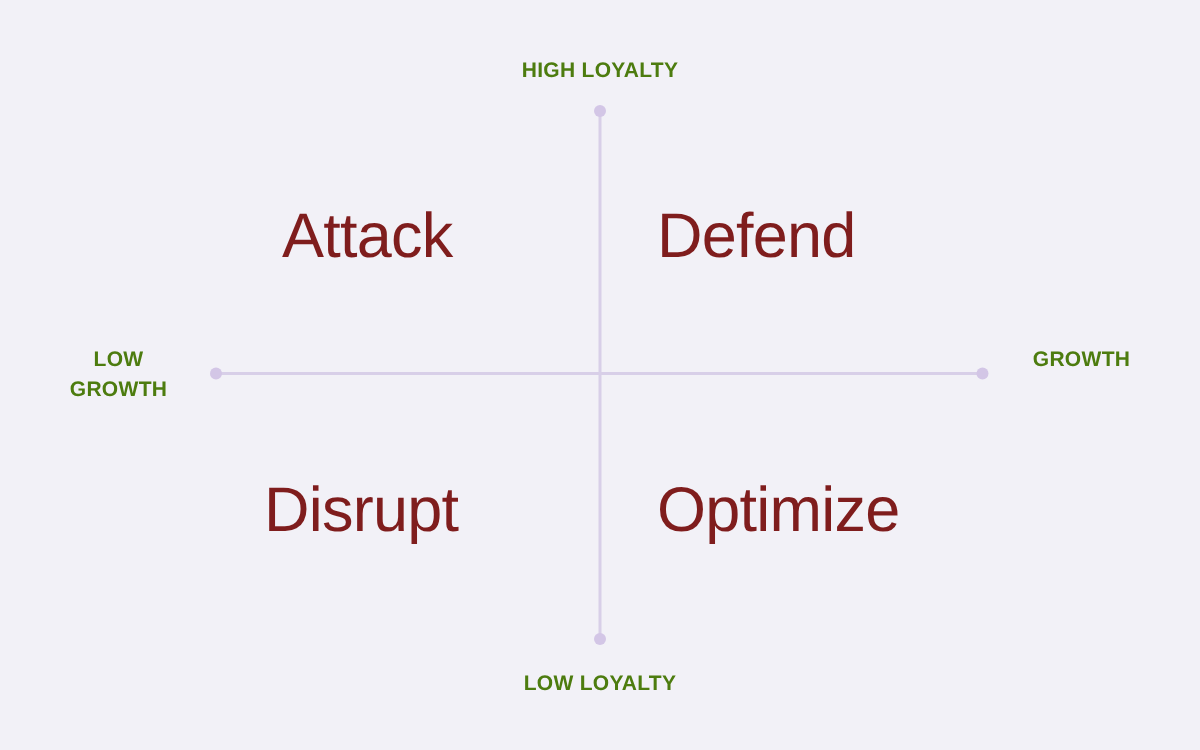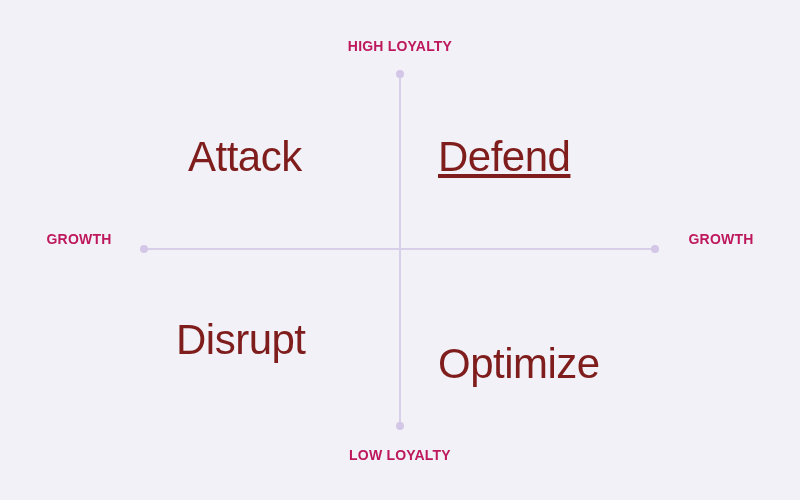--- a/index.html
+++ b/index.html
@@ -15,21 +15,21 @@
     }
     .axis-v {
       position: absolute; left: 399px; top: 74px; width: 2px; height: 352px;
       background: #d8cfe8;
     }
     .dot {
       position: absolute; width: 8px; height: 8px; border-radius: 50%;
       background: #d3c6e6;
     }
     .axis-label {
-      position: absolute; color: #be185d; font-weight: bold; font-size: 14px;
+      position: absolute; color: #4d7c0f; font-weight: bold; font-size: 14px;
       text-align: center; line-height: 20px; letter-spacing: 0.2px;
     }
     .quad {
       position: absolute; color: #7f1d1d; font-size: 42px; line-height: 48px;
       letter-spacing: -0.5px;
     }
   </style>
 </head>
 <body>
 
@@ -39,23 +39,24 @@
 
   <div class="dot" style="left:396px; top:70px;"></div>
   <div class="dot" style="left:396px; top:422px;"></div>
   <div class="dot" style="left:140px; top:245px;"></div>
   <div class="dot" style="left:651px; top:245px;"></div>
 
   <div class="axis-label" style="left:300px; top:36px; width:200px;">HIGH LOYALTY</div>
   <div class="axis-label" style="left:300px; top:445px; width:200px;text-align:center;">LOW LOYALTY</div>
 
   <div class="axis-label" style="left:24px; top:229px; width:110px;">
+    <div>LOW</div>
     <div>GROWTH</div>
   </div>
   <div class="axis-label" style="left:666px; top:229px; width:110px;">
     <div>GROWTH</div>
   </div>
 
   <div class="quad" style="left:188px; top:133px;">Attack</div>
-  <div class="quad" style="left:438px; top:133px;text-decoration:underline;">Defend</div>
+  <div class="quad" style="left:438px; top:133px;">Defend</div>
   <div class="quad" style="left:176px; top:316px;">Disrupt</div>
-  <div class="quad" style="left:438px; top:316px;margin-top:24px;">Optimize</div>
+  <div class="quad" style="left:438px; top:316px;">Optimize</div>
 </div>
 
 </body></html>

